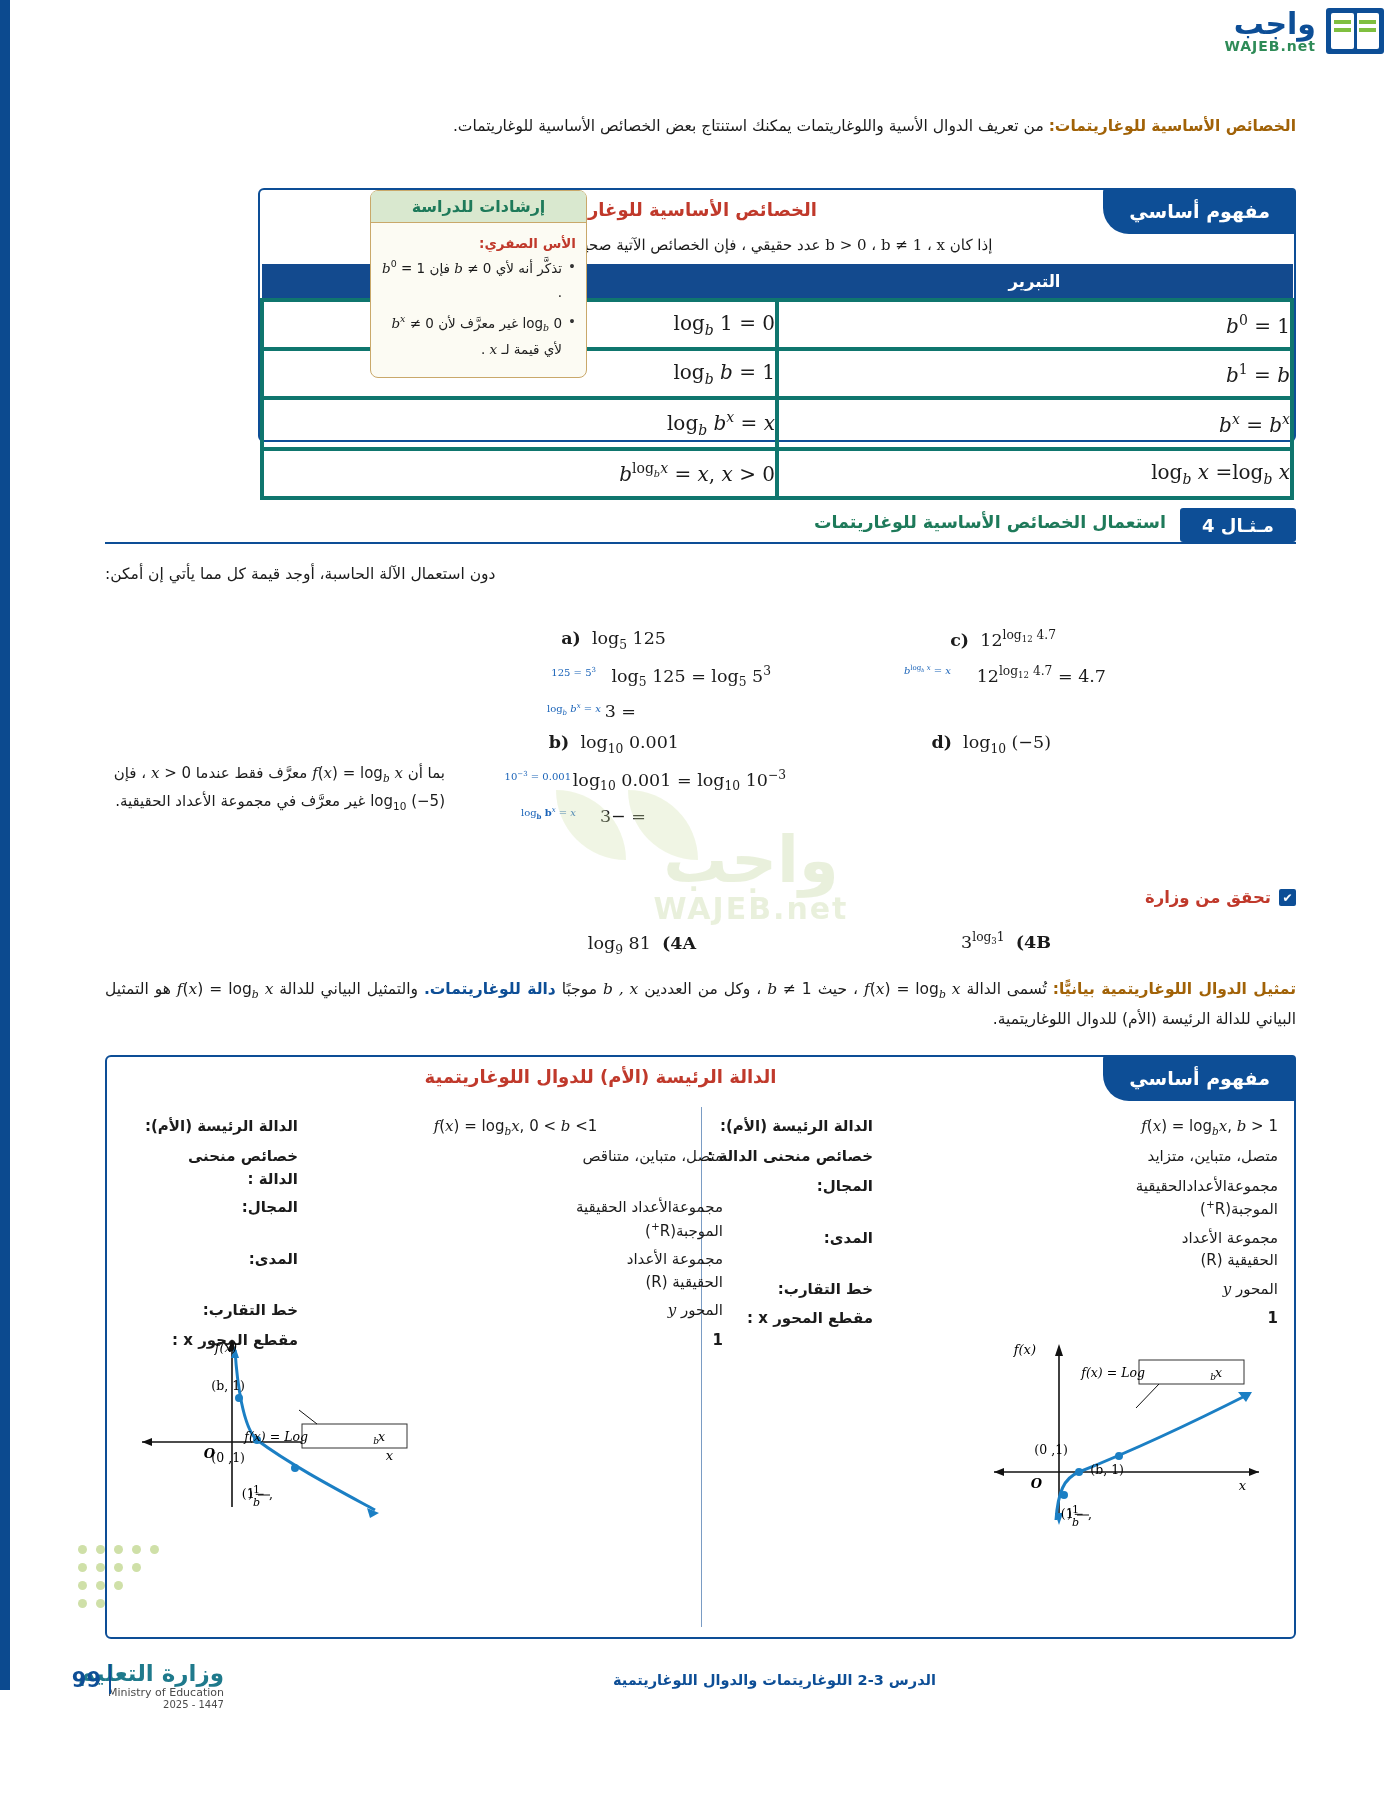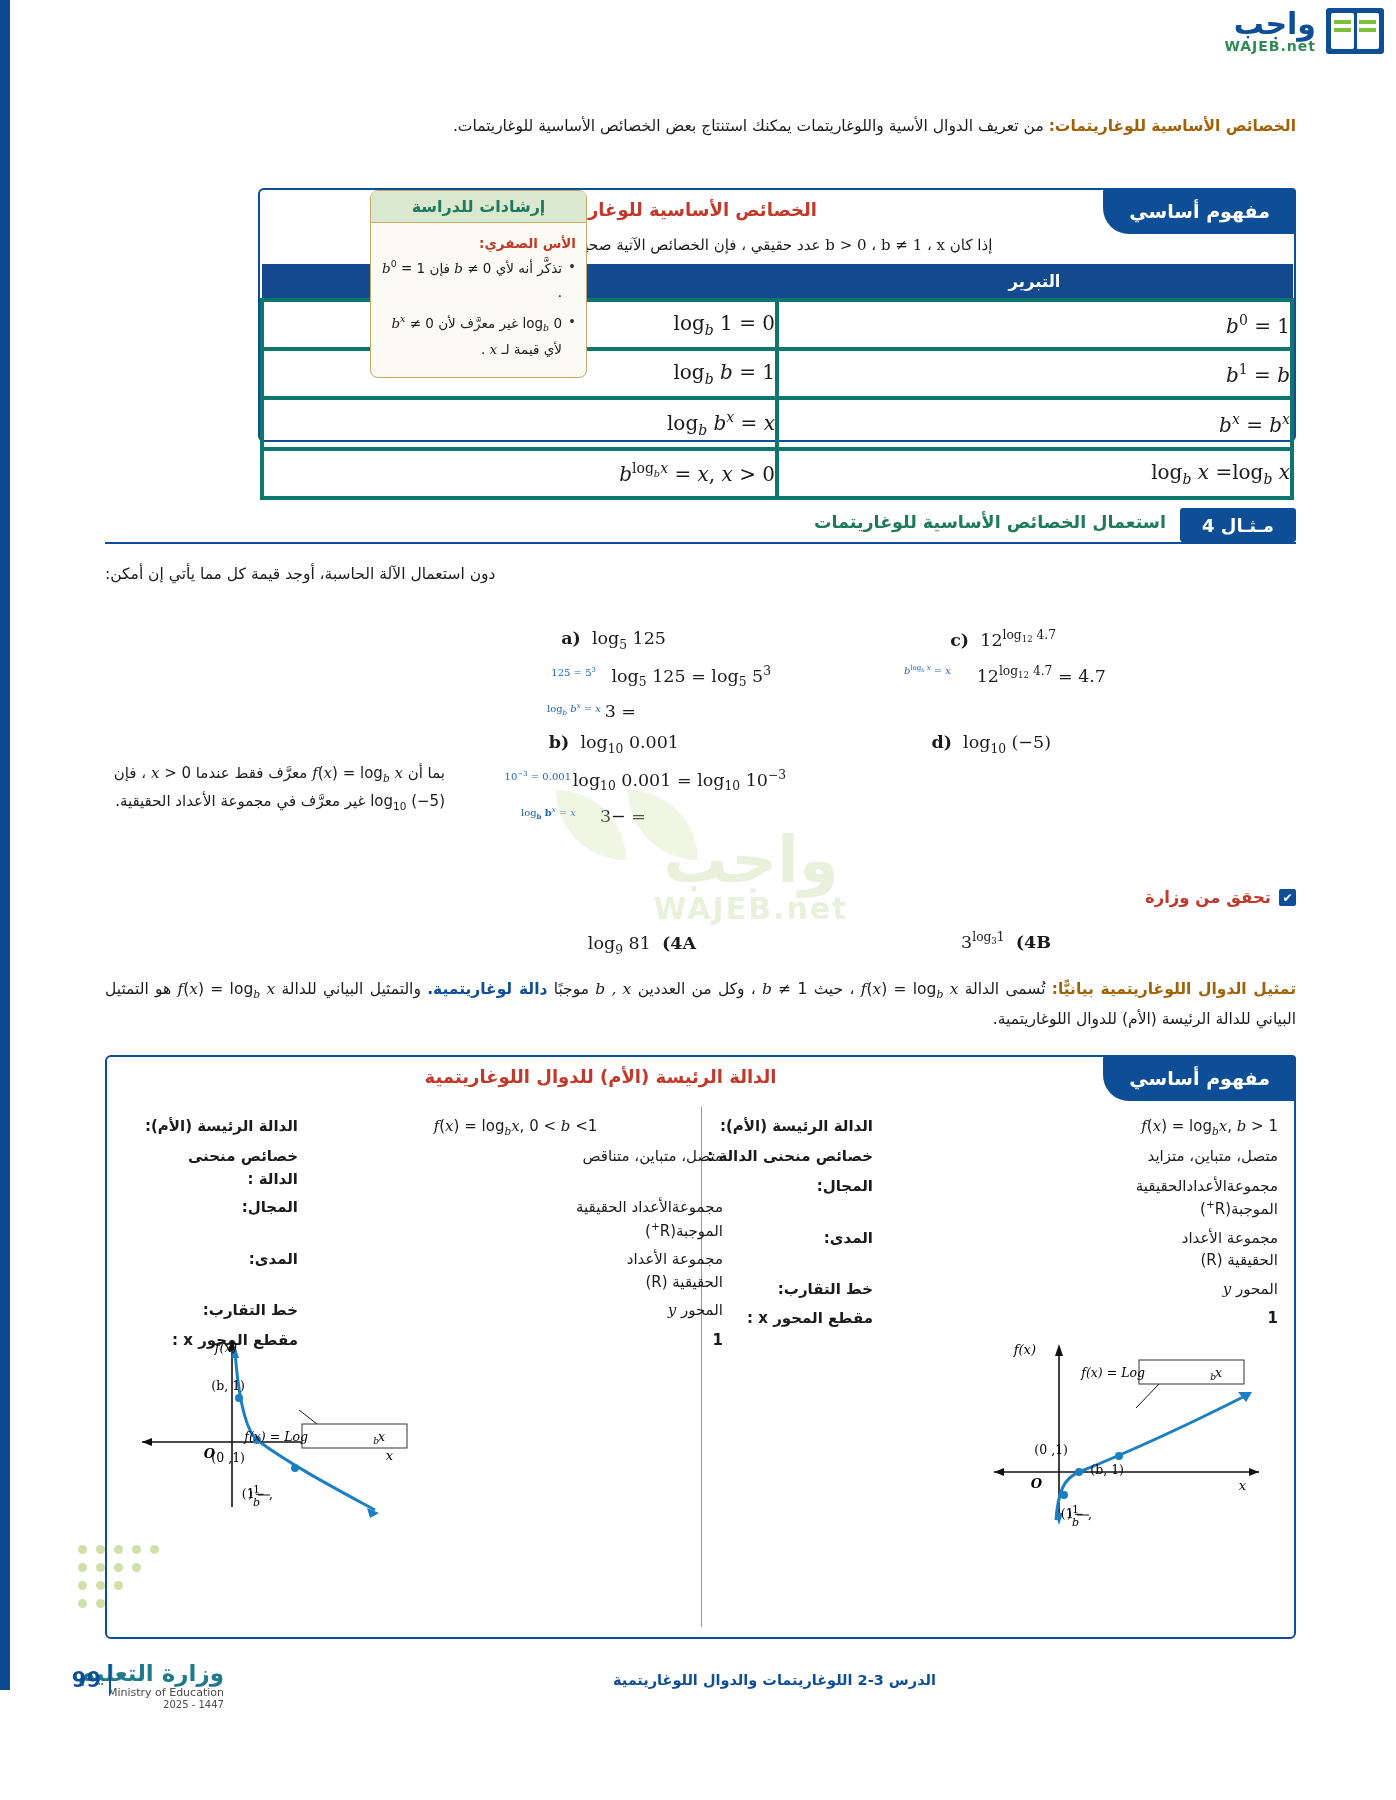--- a/index.html
+++ b/index.html
@@ -233,21 +233,21 @@
   <div class="m" style="right:700px;top:933px;">
     log<sub>9</sub> 81&nbsp; <span class="lbl">(4A</span>
   </div>
   <div class="m" style="right:345px;top:930px;">
     3<sup>log<sub>3</sub>1</sup>&nbsp; <span class="lbl">(4B</span>
   </div>
 
   <div class="para" style="right:100px;left:105px;top:975px;">
     <span class="bold-red">تمثيل الدوال اللوغاريتمية بيانيًّا:</span>
     تُسمى الدالة <span class="mth">f</span>(<span class="mth">x</span>) = log<sub><span class="mth">b</span></sub> <span class="mth">x</span> ، حيث <span class="mth">b</span> ≠ 1 ، وكل من العددين <span class="mth">b , x</span> موجبًا
-    <span class="bold-blue">دالة لوغاريتمية.</span> والتمثيل البياني للدالة <span class="mth">f</span>(<span class="mth">x</span>) = log<sub><span class="mth">b</span></sub> <span class="mth">x</span> هو التمثيل البياني للدالة الرئيسة (الأم) للدوال اللوغاريتمية.
+    <span class="bold-blue">دالة للوغاريتمات.</span> والتمثيل البياني للدالة <span class="mth">f</span>(<span class="mth">x</span>) = log<sub><span class="mth">b</span></sub> <span class="mth">x</span> هو التمثيل البياني للدالة الرئيسة (الأم) للدوال اللوغاريتمية.
   </div>
 
   <div class="concept" style="right:100px;left:105px;top:1055px;height:580px;">
     <div class="concept-head">
       <div class="tab">مفهوم أساسي</div>
       <div class="tab-title">الدالة الرئيسة (الأم) للدوال اللوغاريتمية</div>
     </div>
 
     <div class="divider-v" style="left:50%;top:50px;height:520px;"></div>
 

